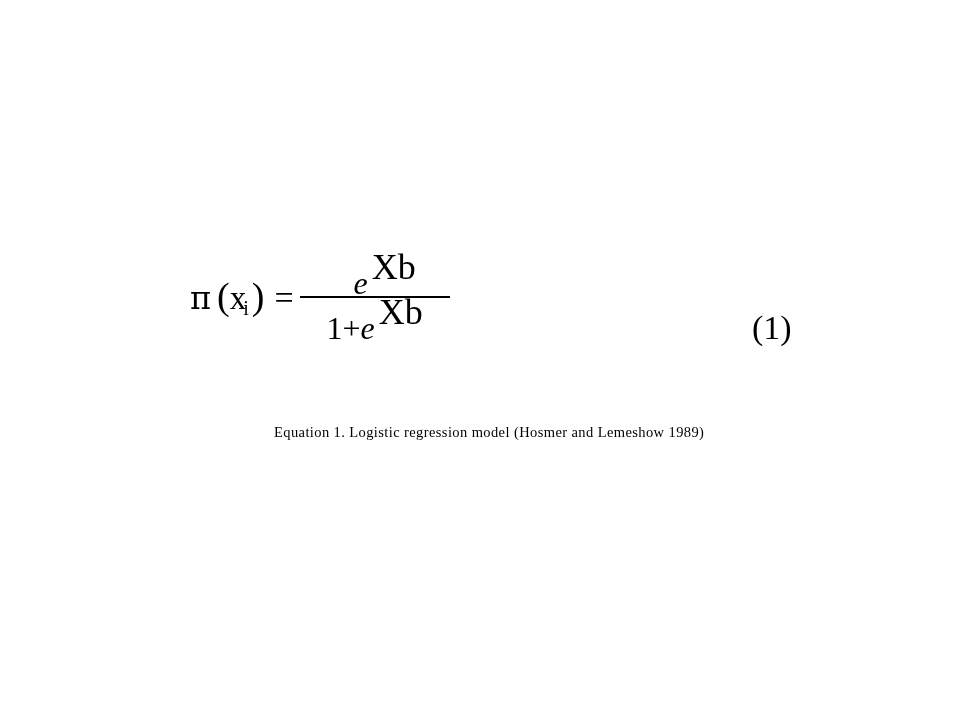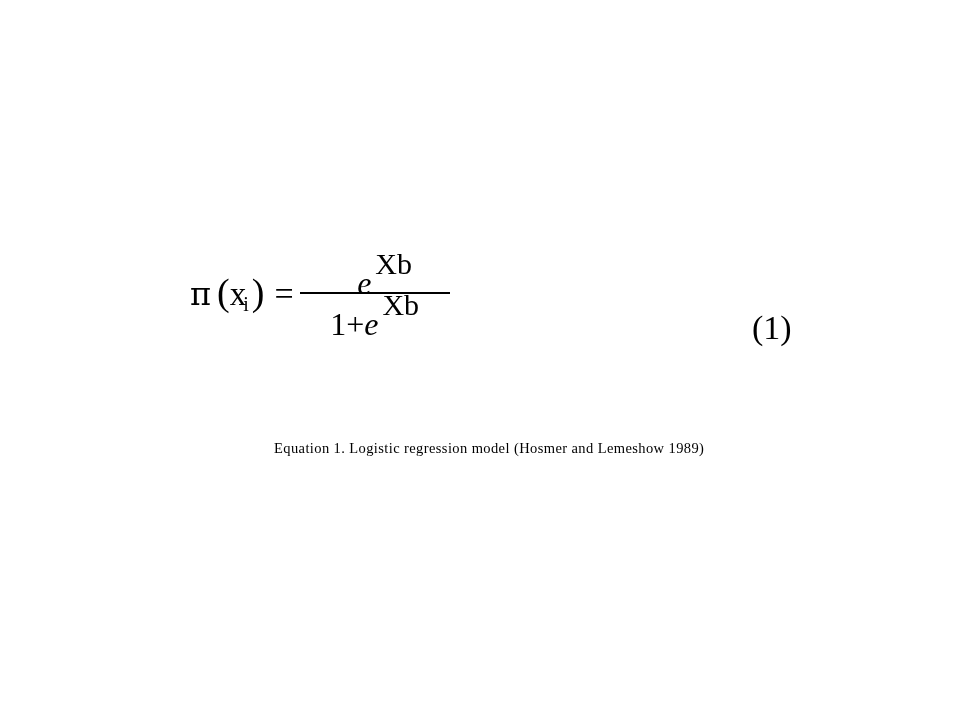--- a/index.html
+++ b/index.html
@@ -91,41 +91,41 @@
     font-size: 32px;
     position: relative;
     top: 10px;
   }
   .one-plus {
     font-size: 32px;
     position: relative;
     top: 10px;
   }
   .exponent {
-    font-size: 30px;
+    font-size: 36px;
     letter-spacing: 0px;
     position: relative;
     top: -8px;
     padding-left: 4px;
   }
 
   
   #equation-number {
     position: absolute;
     left: 752px;
     top: 311px;
     font-size: 34px;
     line-height: 1;
   }
 
   
   #equation-caption {
     position: absolute;
     left: 274px;
-    top: 440px;
+    top: 424px;
     font-size: 14.5px;
     letter-spacing: 0.4px;
     line-height: 1.2;
     white-space: nowrap;
   }
 </style>
 </head>
 <body>
 
 <div id="equation-block">

